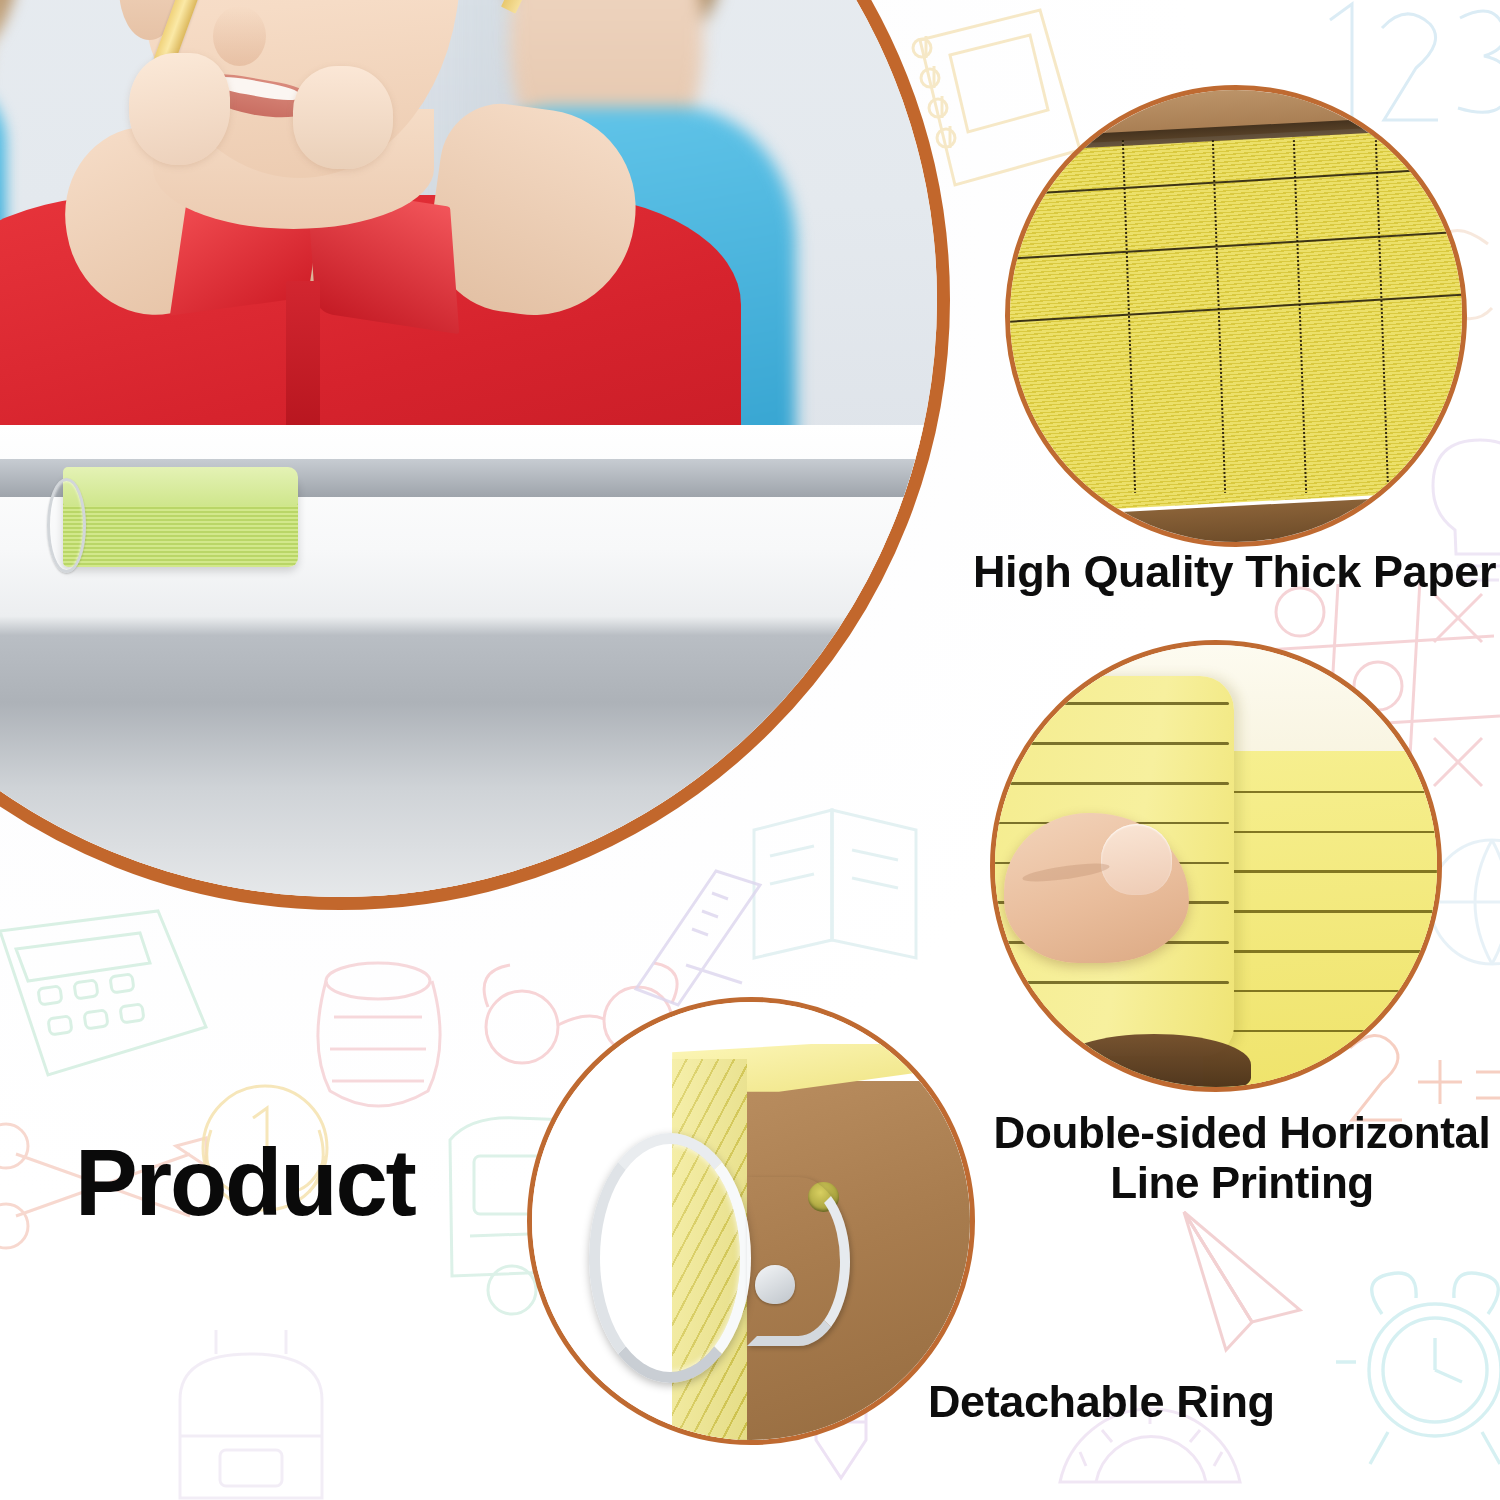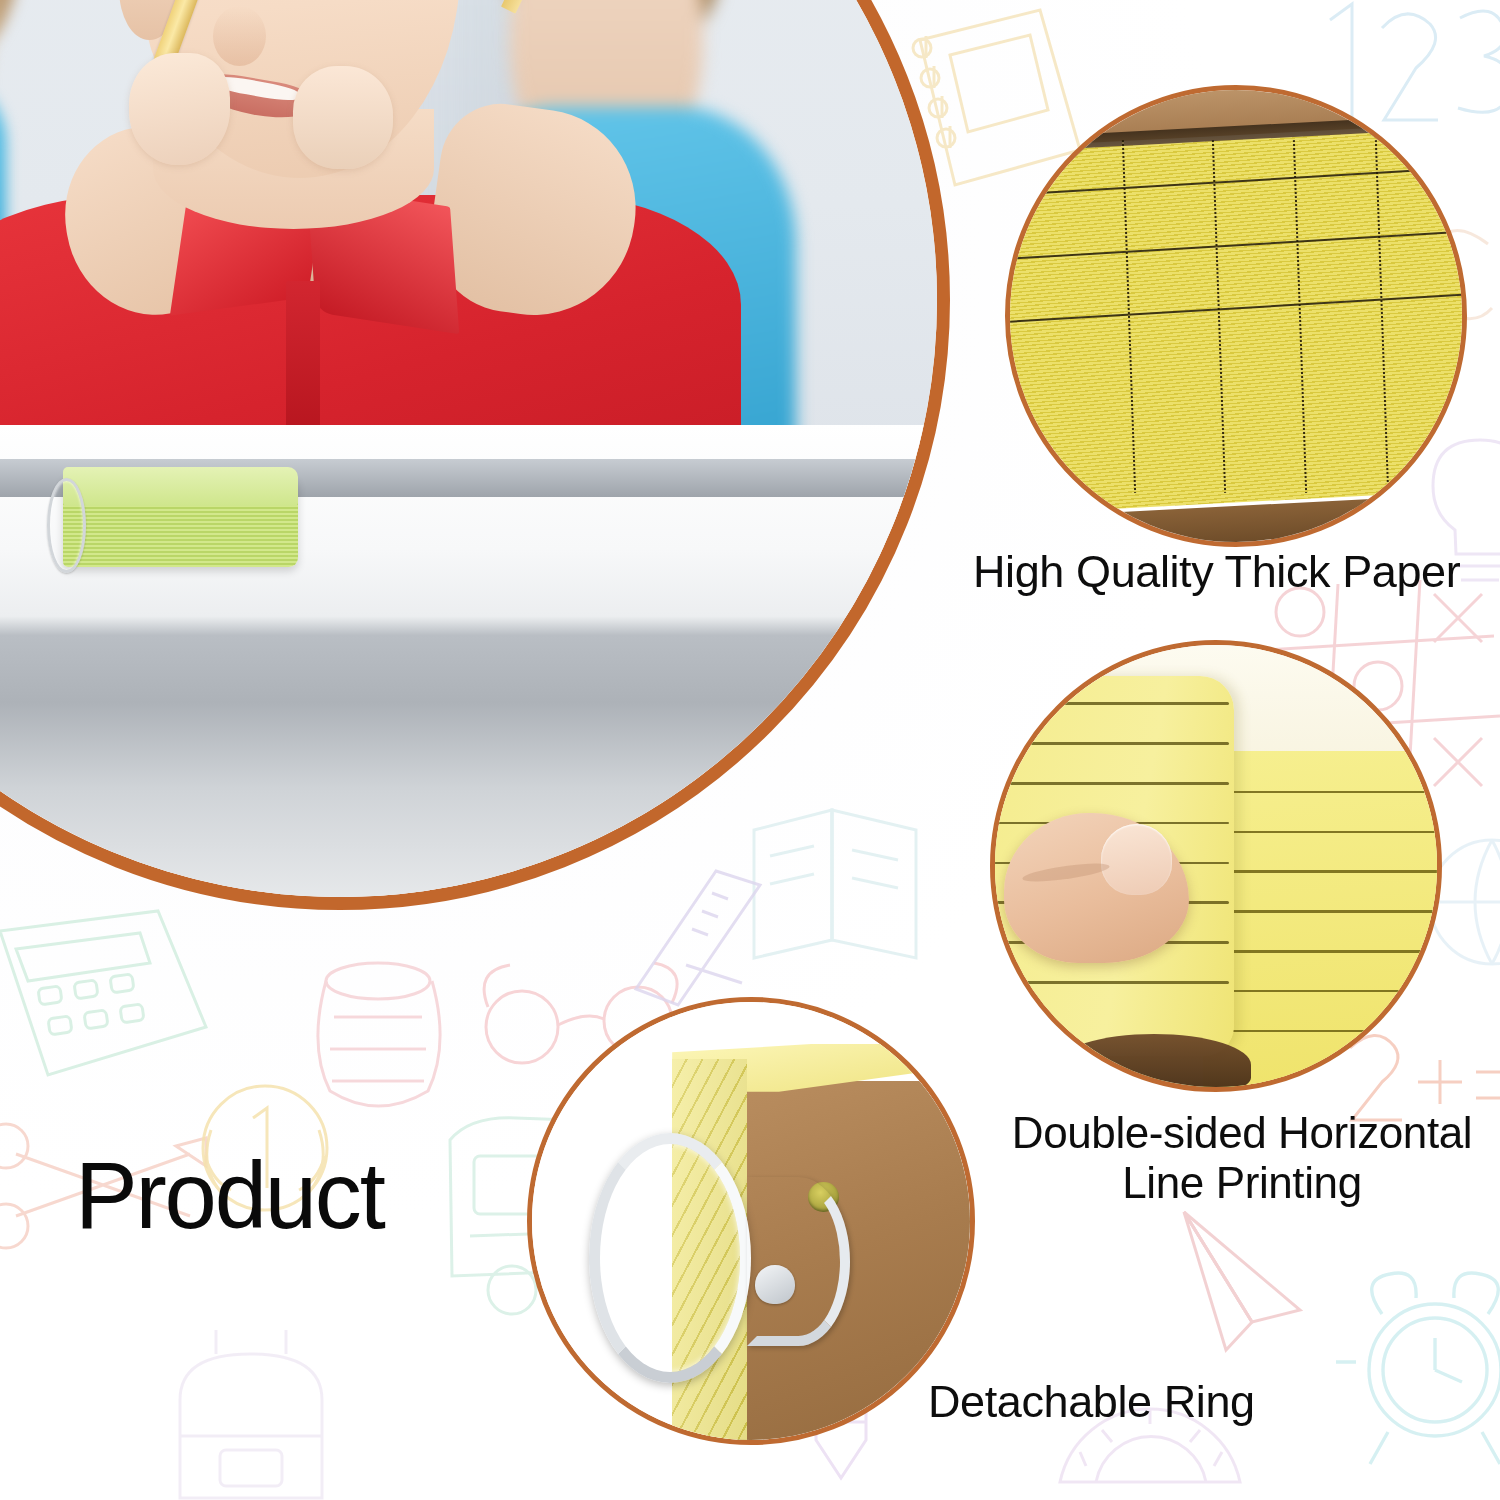--- a/index.html
+++ b/index.html
@@ -207,34 +207,33 @@
     border-radius:0 60% 60% 0;
     box-shadow:2px 2px 5px rgba(0,0,0,.22);}
   .c3-clasp{position:absolute;left:51%;top:60%;width:9%;height:9%;
     background:linear-gradient(150deg,#f3f5f7,#bfc5cb);border-radius:50% 50% 46% 46%;
     box-shadow:0 1px 3px rgba(0,0,0,.3);}
 
   
   .feat-label{
     position:absolute;
     color:#0d0d0d;
-    font-weight:400;
+    font-weight:700;
     letter-spacing:-0.4px;
     line-height:1.14;
   }
   #lbl1{left:973px;top:546px;font-size:45px;white-space:nowrap;}
   #lbl2{left:982px;top:1108px;font-size:44px;width:520px;text-align:center;}
   #lbl3{left:928px;top:1376px;font-size:45px;white-space:nowrap;text-align:right;}
 
   .headline{
     position:absolute;left:75px;top:1133px;
-    font-size:94px;font-weight:400;
+    font-size:94px;font-weight:700;
     color:#0a0a0a;line-height:1.07;
     letter-spacing:-2.2px;
-    margin-top:13px;
   }
   .headline span{display:block;}
 </style>
 </head>
 <body>
 
 <div id="stage">
 
   <div class="doodles">
 

